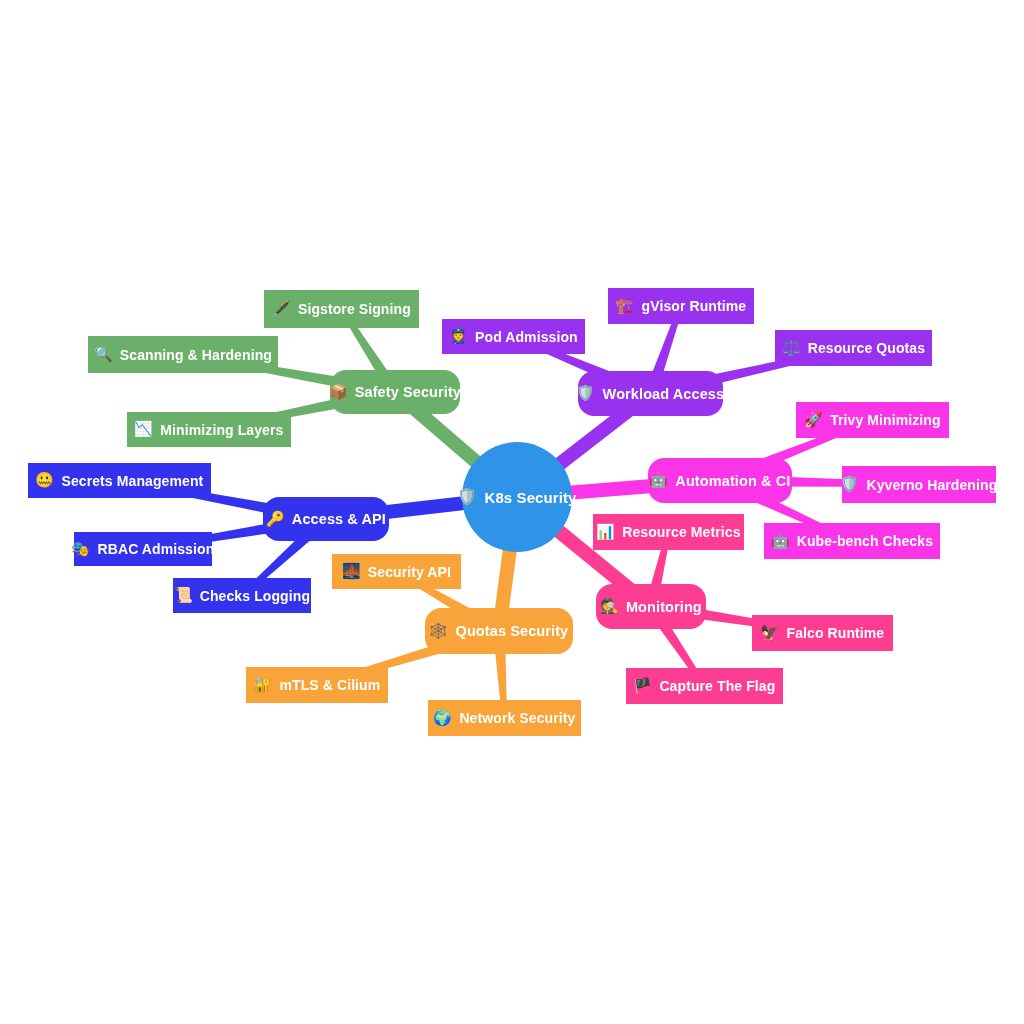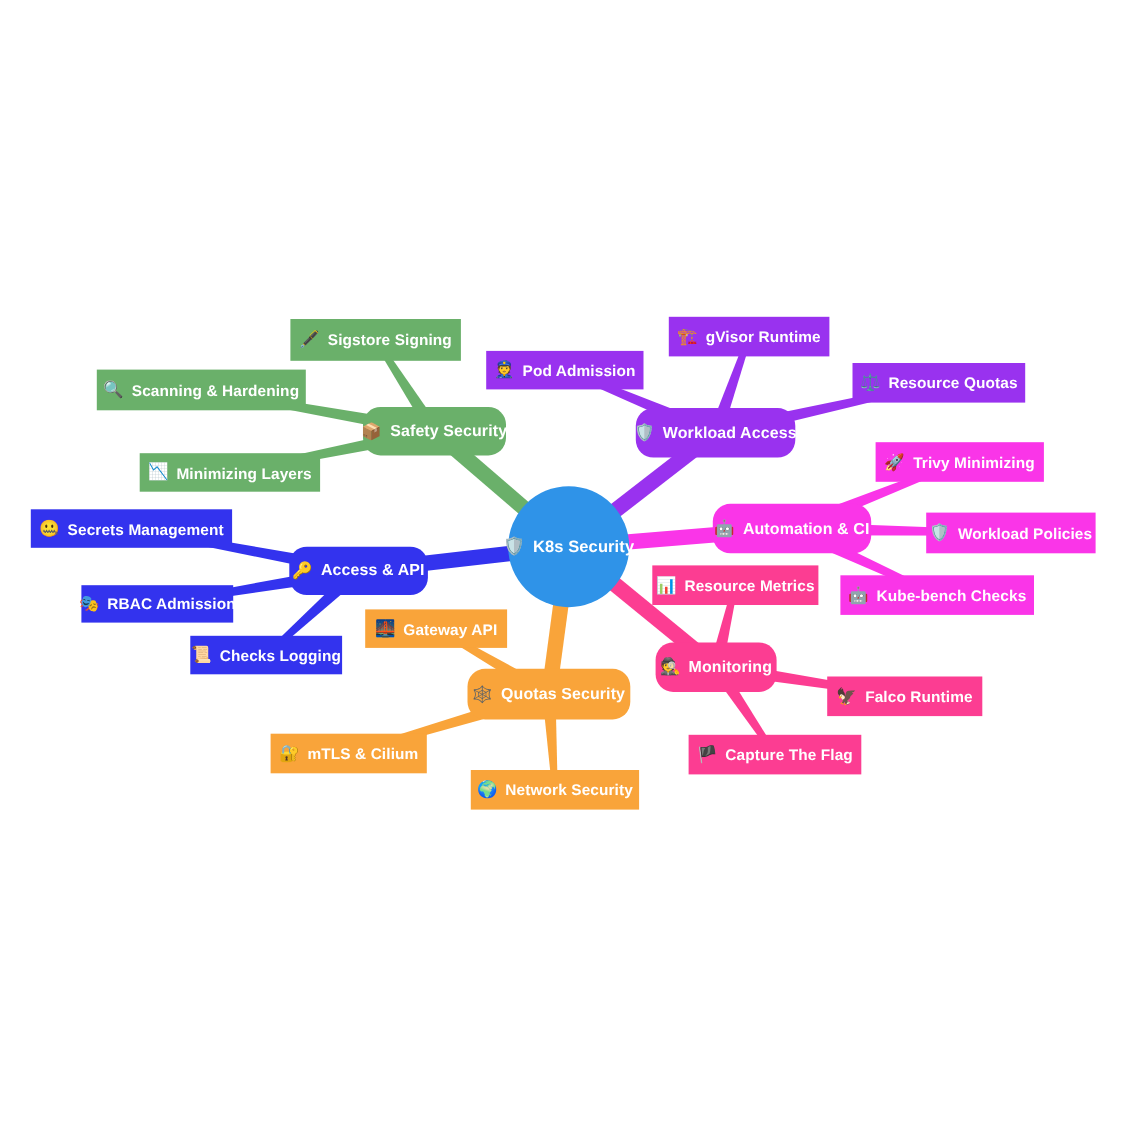--- a/index.html
+++ b/index.html
@@ -137,21 +137,21 @@
     <div class="node node-branch" style="left: 648px; top: 458px; width: 144px; height: 45px; background: rgb(250, 53, 232);">
       <span class="node-emoji">🤖</span>
       <span class="node-label">Automation &amp; CI</span>
     </div>
     <div class="node node-leaf" style="left: 796px; top: 402px; width: 153px; height: 36px; background: rgb(250, 53, 232);">
       <span class="node-emoji">🚀</span>
       <span class="node-label">Trivy Minimizing</span>
     </div>
     <div class="node node-leaf" style="left: 842px; top: 466px; width: 154px; height: 37px; background: rgb(250, 53, 232);">
       <span class="node-emoji">🛡️</span>
-      <span class="node-label">Workload Policies</span>
+      <span class="node-label">Kyverno Hardening</span>
     </div>
     <div class="node node-leaf" style="left: 764px; top: 523px; width: 176px; height: 36px; background: rgb(250, 53, 232);">
       <span class="node-emoji">🤖</span>
       <span class="node-label">Kube-bench Checks</span>
     </div>
     <div class="node node-branch" style="left: 596px; top: 584px; width: 110px; height: 45px; background: rgb(252, 61, 146);">
       <span class="node-emoji">🕵️</span>
       <span class="node-label">Monitoring</span>
     </div>
     <div class="node node-leaf" style="left: 593px; top: 514px; width: 151px; height: 36px; background: rgb(252, 61, 146);">
@@ -181,21 +181,21 @@
     <div class="node node-leaf" style="left: 173px; top: 578px; width: 138px; height: 35px; background: rgb(51, 51, 238);">
       <span class="node-emoji">📜</span>
       <span class="node-label">Checks Logging</span>
     </div>
     <div class="node node-branch" style="left: 425px; top: 608px; width: 148px; height: 46px; background: rgb(249, 164, 58);">
       <span class="node-emoji">🕸️</span>
       <span class="node-label">Quotas Security</span>
     </div>
     <div class="node node-leaf" style="left: 332px; top: 554px; width: 129px; height: 35px; background: rgb(249, 164, 58);">
       <span class="node-emoji">🌉</span>
-      <span class="node-label">Gateway API</span>
+      <span class="node-label">Security API</span>
     </div>
     <div class="node node-leaf" style="left: 246px; top: 667px; width: 142px; height: 36px; background: rgb(249, 164, 58);">
       <span class="node-emoji">🔐</span>
       <span class="node-label">mTLS &amp; Cilium</span>
     </div>
     <div class="node node-leaf" style="left: 428px; top: 700px; width: 153px; height: 36px; background: rgb(249, 164, 58);">
       <span class="node-emoji">🌍</span>
       <span class="node-label">Network Security</span>
     </div>
   </div>

